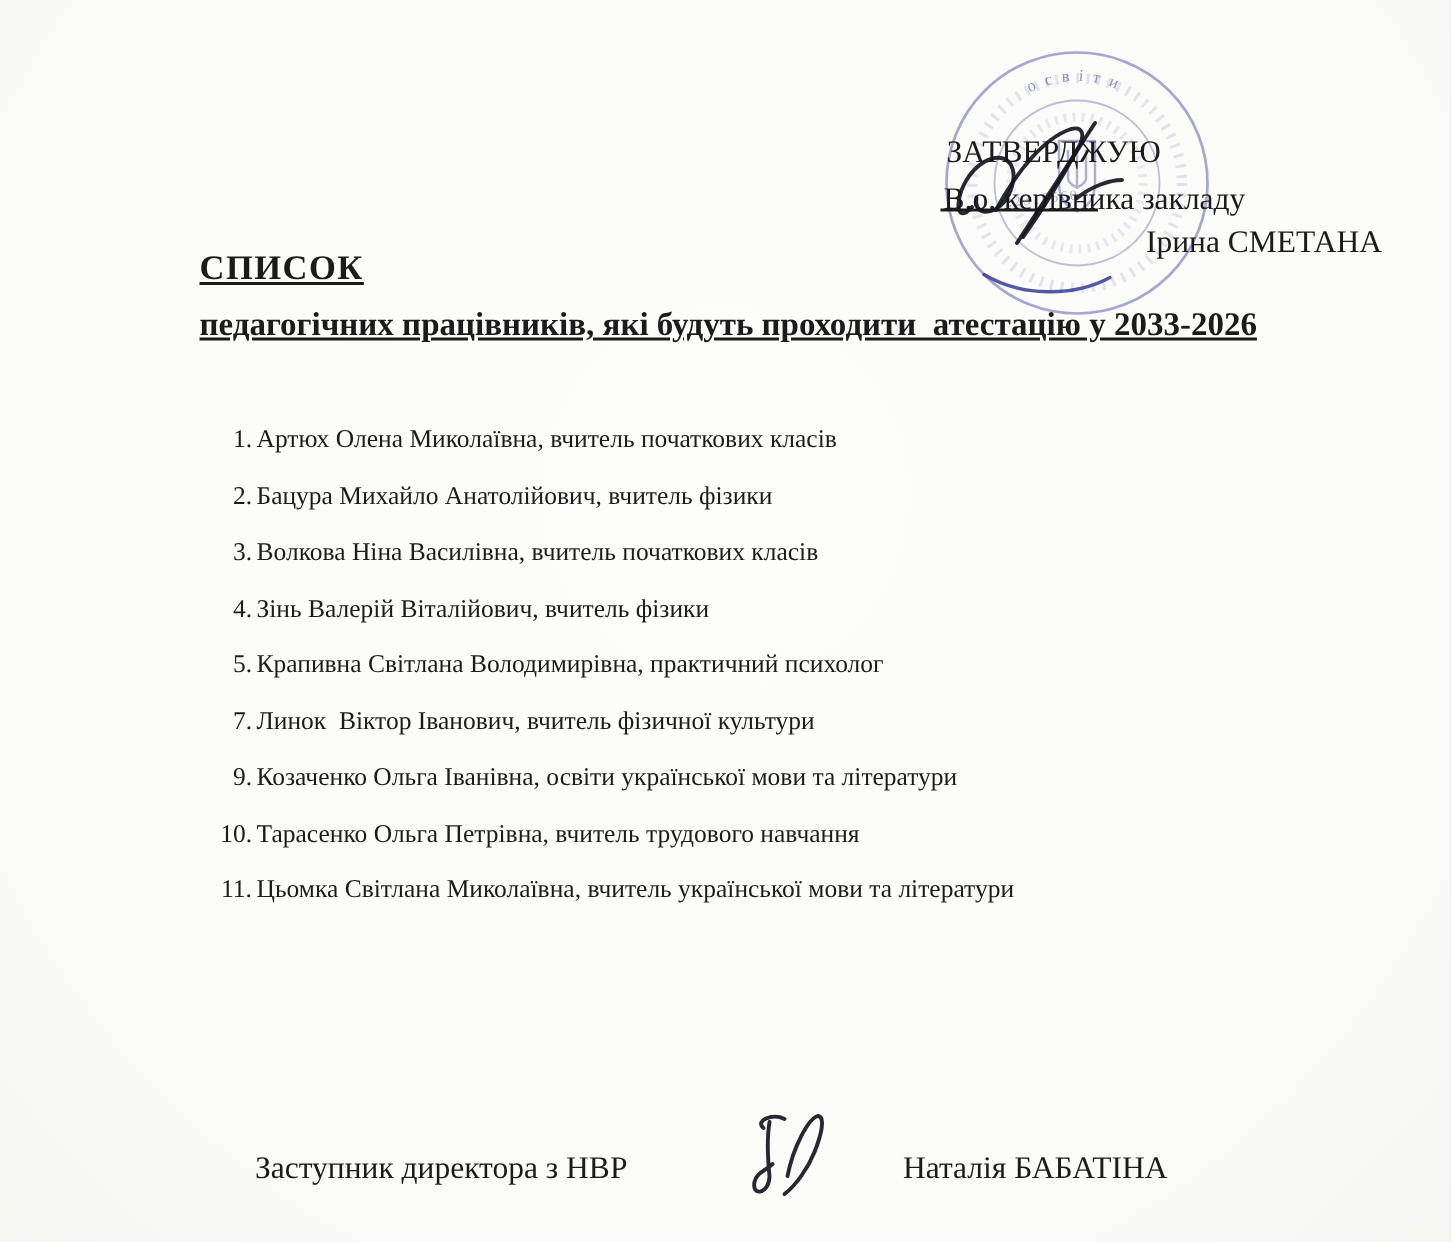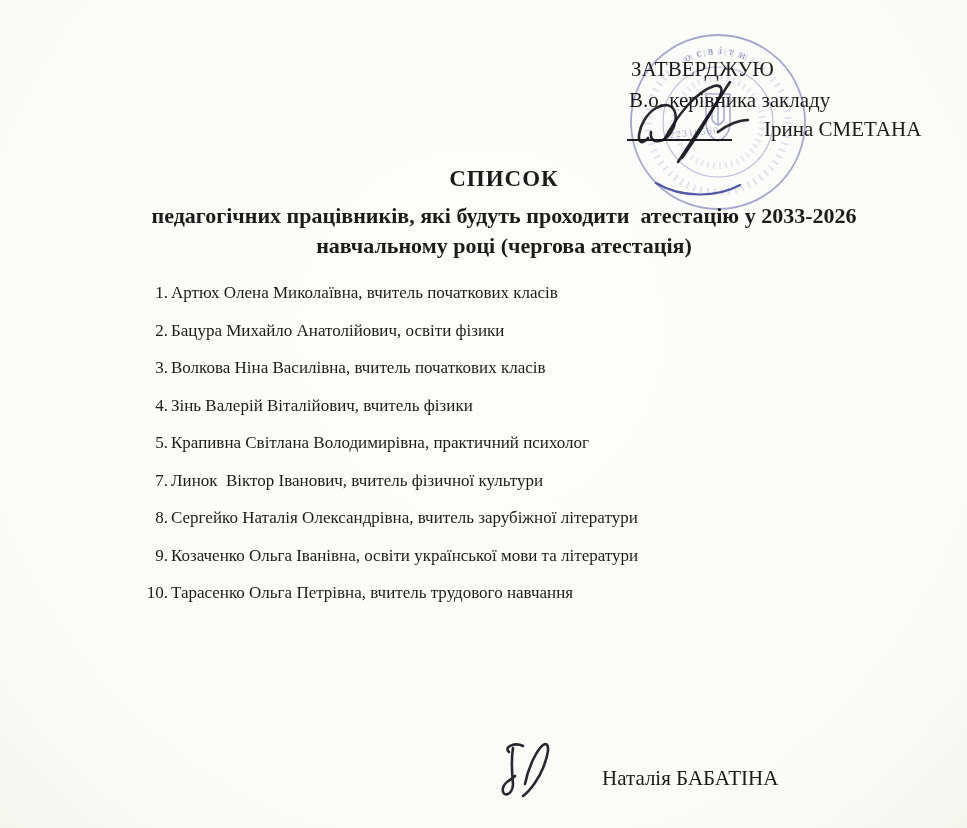--- a/index.html
+++ b/index.html
@@ -8,21 +8,21 @@
     background:#e8e8e6;
   }
   .page{
     position:relative;
     width:967px;height:828px;
     background:radial-gradient(ellipse at 50% 40%, #fdfdfc 0%, #fbfbf8 70%, #f6f6f1 100%);
     overflow:hidden;
     color:var(--ink,#1b1b1b);
   }
   
-  .approval-line{position:absolute;font-size:21px;line-height:24px;white-space:pre;z-index:2;}
+  .approval-line{position:absolute;font-size:21px;line-height:24px;white-space:pre;z-index:2;margin-top:32px;}
   .approval-l1{left:631px;top:57px;}
   .approval-l2{left:629px;top:88px;}
   .approver-name{left:764px;top:117px;}
   .sig-underline{
     position:absolute;left:627px;top:139px;width:105px;height:2px;
     background:var(--ink,#1b1b1b);z-index:2;
   }
   
   .stamp{position:absolute;left:626px;top:30px;z-index:1;}
   .s-ring{fill:none;stroke:var(--stamp-ink,#5d61a9);stroke-width:1.8;opacity:.55;}
@@ -33,21 +33,21 @@
           fill:var(--stamp-ink,#5d61a9);opacity:.70;}
   .s-code{font-family:"Liberation Serif",serif;font-size:9.5px;letter-spacing:1.5px;
           fill:var(--stamp-ink,#5d61a9);opacity:.55;}
   .s-emblem{fill:none;stroke:var(--stamp-ink,#5d61a9);stroke-width:1.6;opacity:.50;}
   .s-pen{fill:none;stroke:var(--pen-ink,#353b96);stroke-width:2.2;stroke-linecap:round;opacity:.85;}
   
   .sig-head{position:absolute;left:630px;top:80px;z-index:3;}
   .sig-foot{position:absolute;left:497px;top:740px;z-index:3;}
   .ink-stroke{fill:none;stroke:#16161e;stroke-width:2.6;stroke-linecap:round;stroke-linejoin:round;opacity:.92;}
   
-  .title-block{position:absolute;left:133px;top:166px;width:742px;text-align:center;z-index:2;}
+  .title-block{position:absolute;left:133px;top:166px;width:742px;text-align:left;z-index:2;text-decoration:underline;}
   .doc-title{font-size:23px;font-weight:bold;line-height:26px;letter-spacing:1px;margin-bottom:9px;}
   .doc-sub{font-size:22px;font-weight:bold;line-height:30px;white-space:pre-wrap;}
   
   .list{position:absolute;left:135px;top:274px;width:760px;z-index:2;}
   .list-item{font-size:17px;line-height:37.5px;white-space:pre-wrap;}
   .list-item .num{display:inline-block;width:33px;text-align:right;margin-right:3px;}
   
   .footer-pos{position:absolute;left:170px;top:766px;font-size:21px;line-height:24px;z-index:2;white-space:pre;}
   .footer-name{position:absolute;left:602px;top:766px;font-size:21px;line-height:24px;z-index:2;white-space:pre;text-align:right;}
 </style>
@@ -81,35 +81,35 @@
   <svg class="sig-head" width="140" height="90" viewBox="0 0 140 90">
     <path class="ink-stroke" d="M 18,58 C 4,74 6,40 26,28 C 44,18 52,36 40,54 C 32,64 19,64 21,52"></path>
     <path class="ink-stroke" d="M 34,60 C 48,34 66,12 84,6 C 92,4 94,10 88,20 C 76,42 62,64 52,78"></path>
     <path class="ink-stroke" d="M 100,2 L 48,82"></path>
     <path class="ink-stroke" d="M 88,52 C 98,44 110,40 118,40"></path>
   </svg>
 
   <div class="title-block">
     <div class="doc-title">СПИСОК</div>
     <div class="doc-sub">педагогічних працівників, які будуть проходити  атестацію у 2033-2026</div>
-    <div class="doc-sub">навчальному році (чергова атестація)</div>
   </div>
 
   <div class="list">
       <div class="list-item"><span class="num">1.</span><span class="txt">Артюх Олена Миколаївна, вчитель початкових класів</span></div>
-      <div class="list-item"><span class="num">2.</span><span class="txt">Бацура Михайло Анатолійович, освіти фізики</span></div>
+      <div class="list-item"><span class="num">2.</span><span class="txt">Бацура Михайло Анатолійович, вчитель фізики</span></div>
       <div class="list-item"><span class="num">3.</span><span class="txt">Волкова Ніна Василівна, вчитель початкових класів</span></div>
       <div class="list-item"><span class="num">4.</span><span class="txt">Зінь Валерій Віталійович, вчитель фізики</span></div>
       <div class="list-item"><span class="num">5.</span><span class="txt">Крапивна Світлана Володимирівна, практичний психолог</span></div>
       <div class="list-item"><span class="num">7.</span><span class="txt">Линок  Віктор Іванович, вчитель фізичної культури</span></div>
-      <div class="list-item"><span class="num">8.</span><span class="txt">Сергейко Наталія Олександрівна, вчитель зарубіжної літератури</span></div>
       <div class="list-item"><span class="num">9.</span><span class="txt">Козаченко Ольга Іванівна, освіти української мови та літератури</span></div>
       <div class="list-item"><span class="num">10.</span><span class="txt">Тарасенко Ольга Петрівна, вчитель трудового навчання</span></div>
+      <div class="list-item"><span class="num">11.</span><span class="txt">Цьомка Світлана Миколаївна, вчитель української мови та літератури</span></div>
     </div>
 
+  <div class="footer-pos">Заступник директора з НВР</div>
   <svg class="sig-foot" width="62" height="66" viewBox="0 0 62 66">
     <path class="ink-stroke" d="M 12,12 C 6,7 18,2 26,6"></path>
     <path class="ink-stroke" d="M 16,8 C 14,20 15,34 16,44 C 16,56 4,58 6,48 C 7,42 14,40 18,36"></path>
     <path class="ink-stroke" d="M 28,44 C 32,24 42,6 48,4 C 54,4 50,18 46,28 C 42,38 34,50 26,56"></path>
   </svg>
   <div class="footer-name">Наталія БАБАТІНА</div>
 
 </div>
 
 </body></html>

